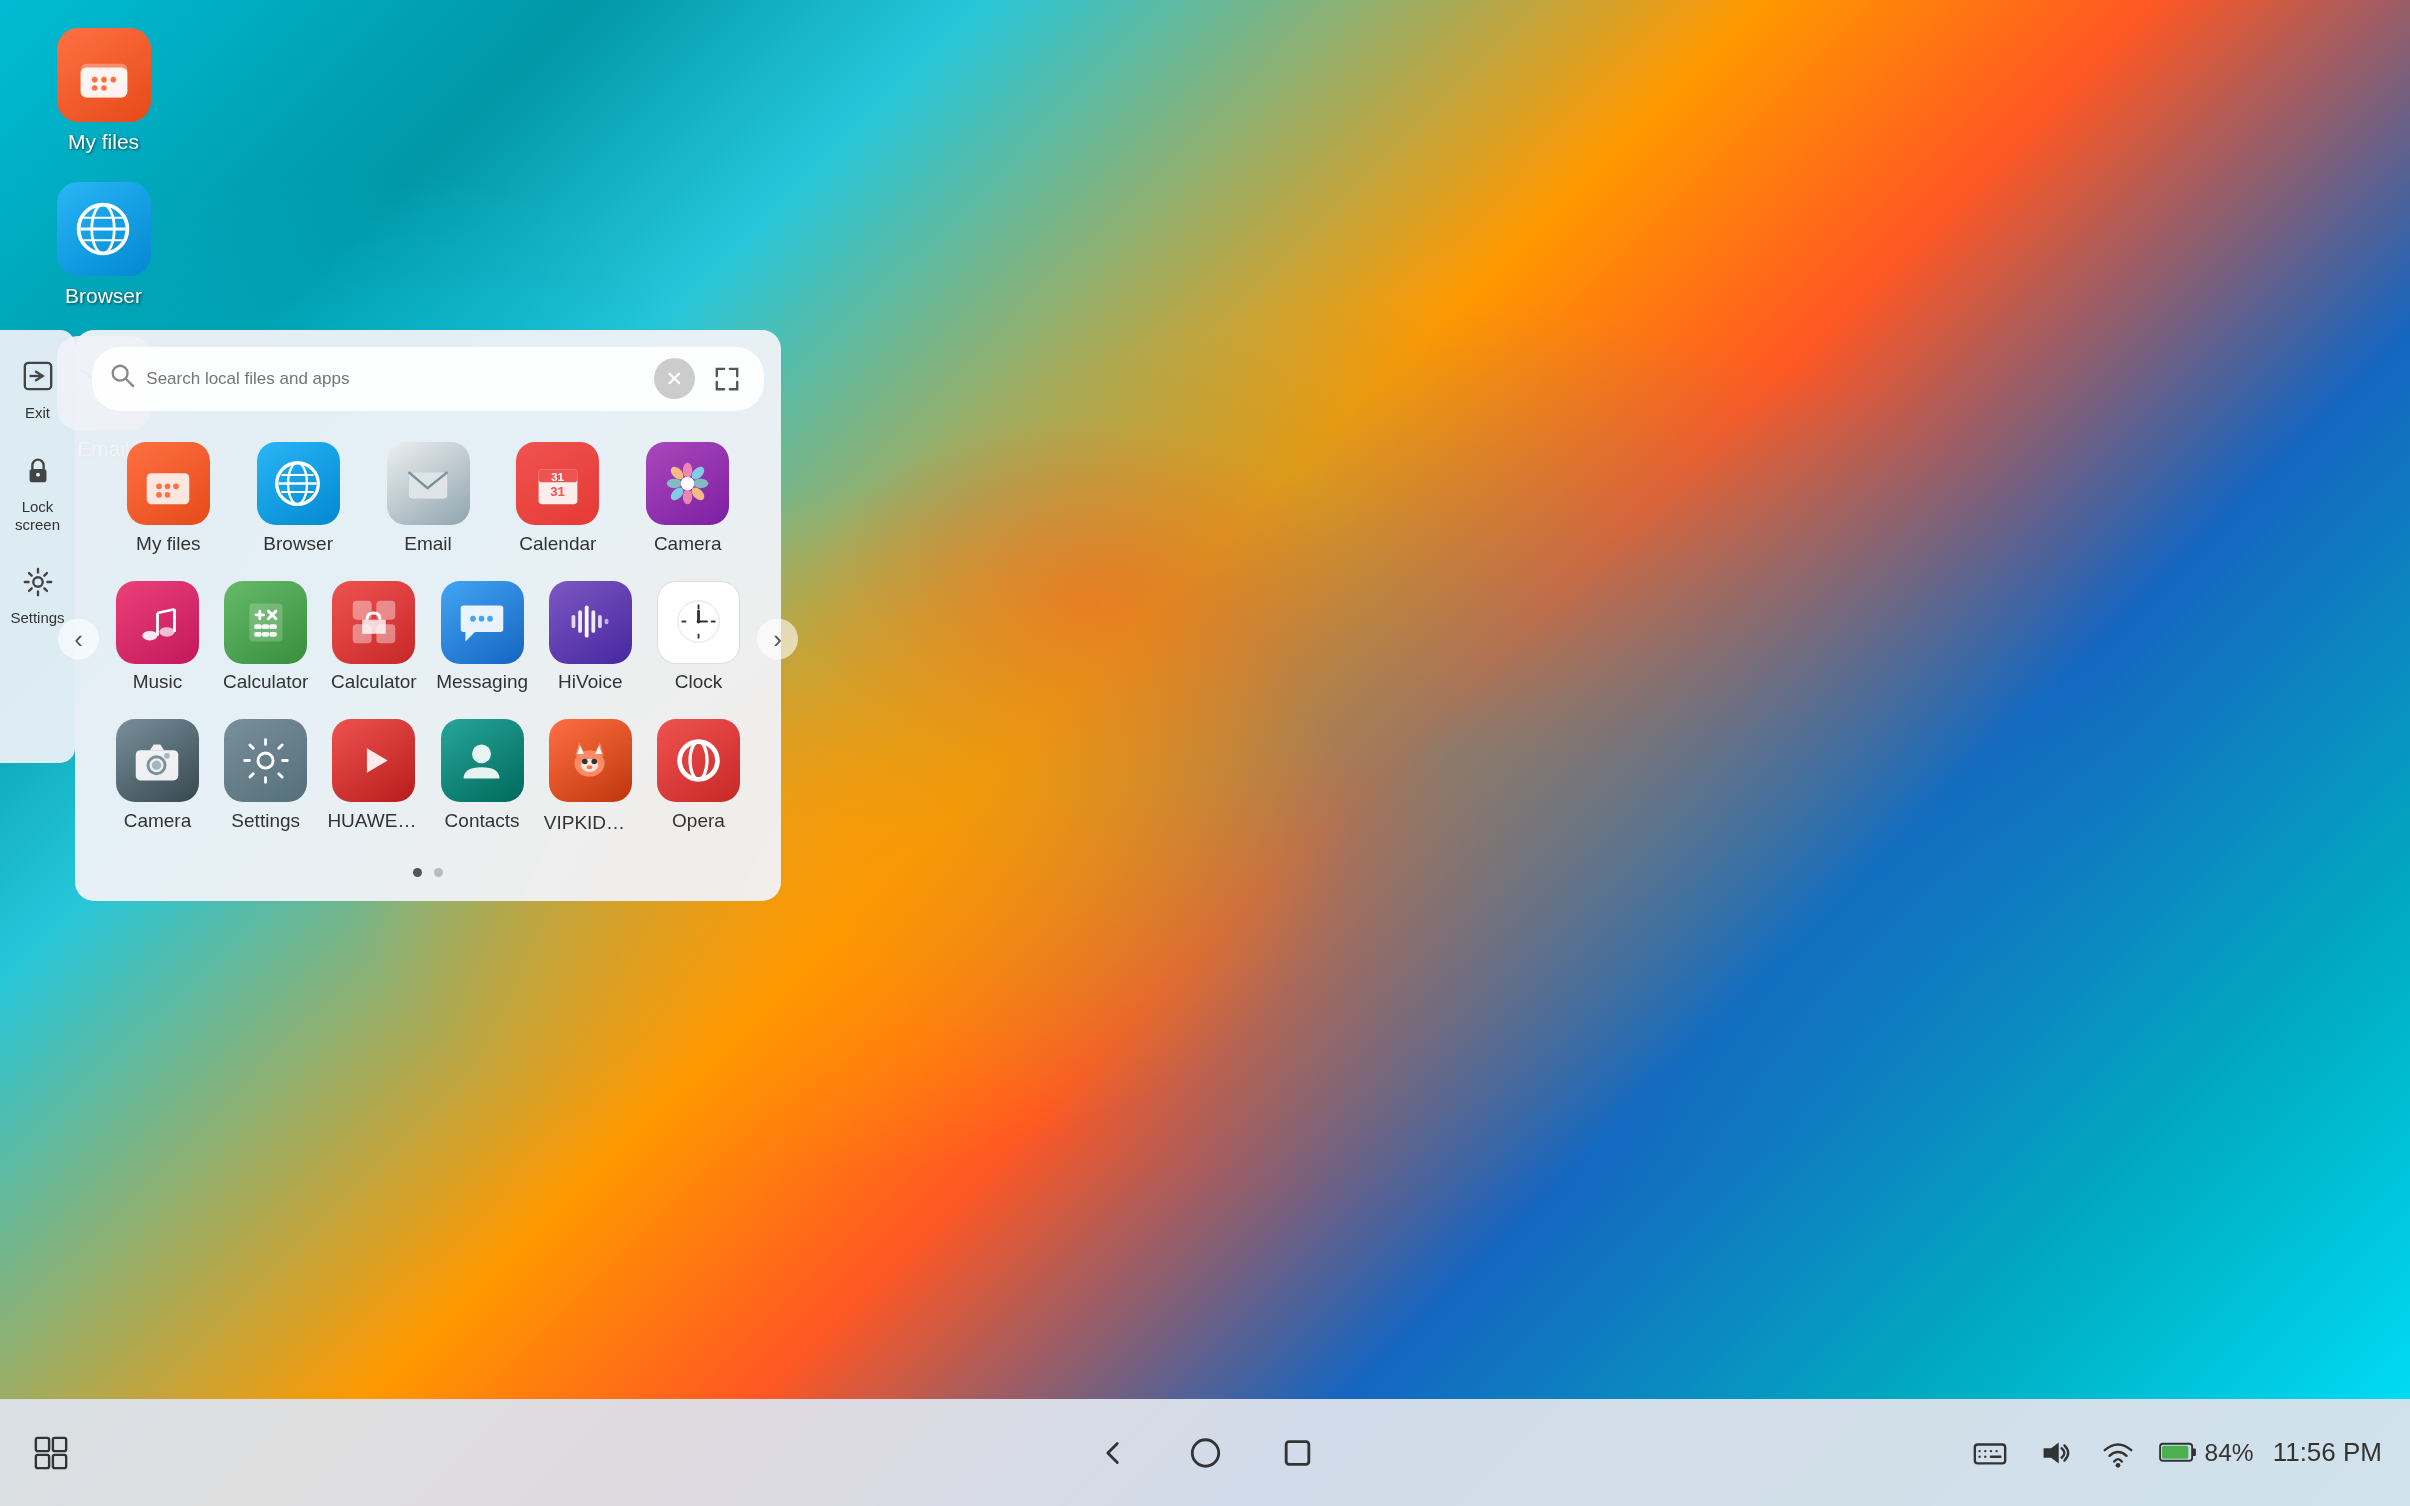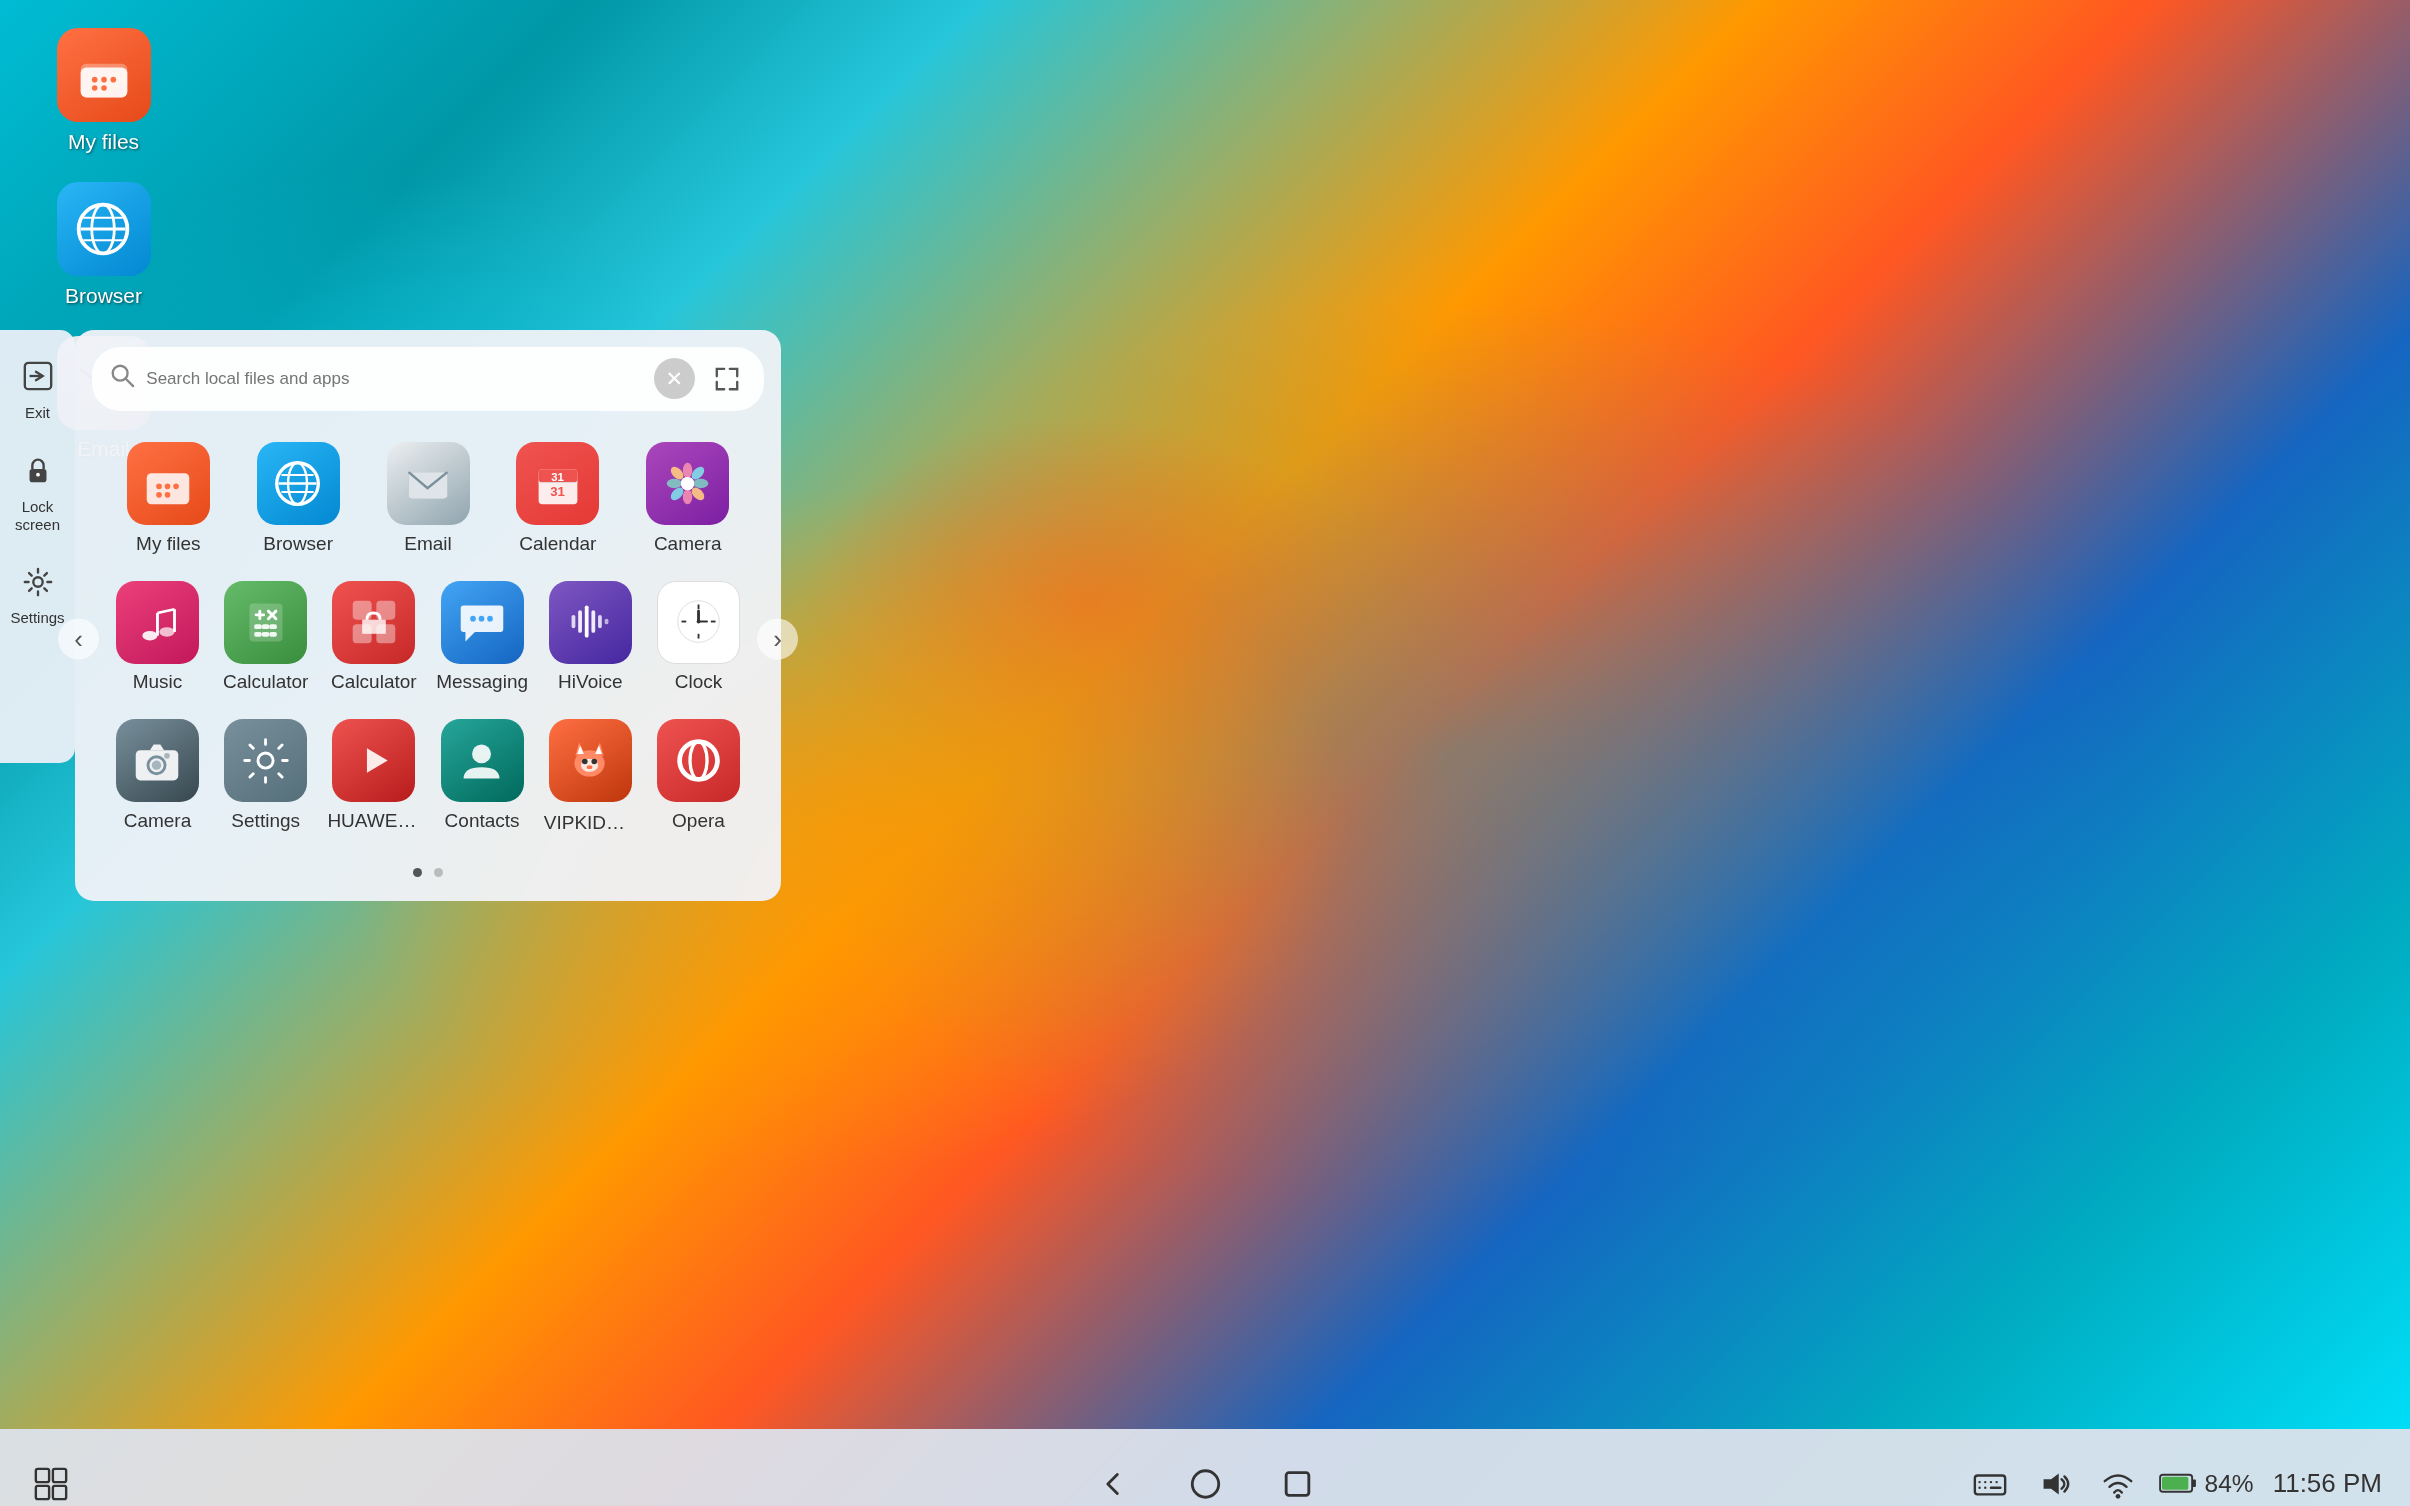--- a/index.html
+++ b/index.html
@@ -293,25 +293,25 @@
       text-align: center;
       line-height: 1.2;
     }
 
     
     #taskbar {
       position: absolute;
       bottom: 0;
       left: 0;
       right: 0;
-      height: 77px;
+      height: 107px;
       background: rgba(220, 225, 235, 0.95);
       z-index: 20;
       display: flex;
-      align-items: flex-end;
+      align-items: center;
       justify-content: space-between;
       padding: 0 28px;
     }
 
     #taskbar-left {
       display: flex;
       align-items: center;
       gap: 19px;
     }
 

